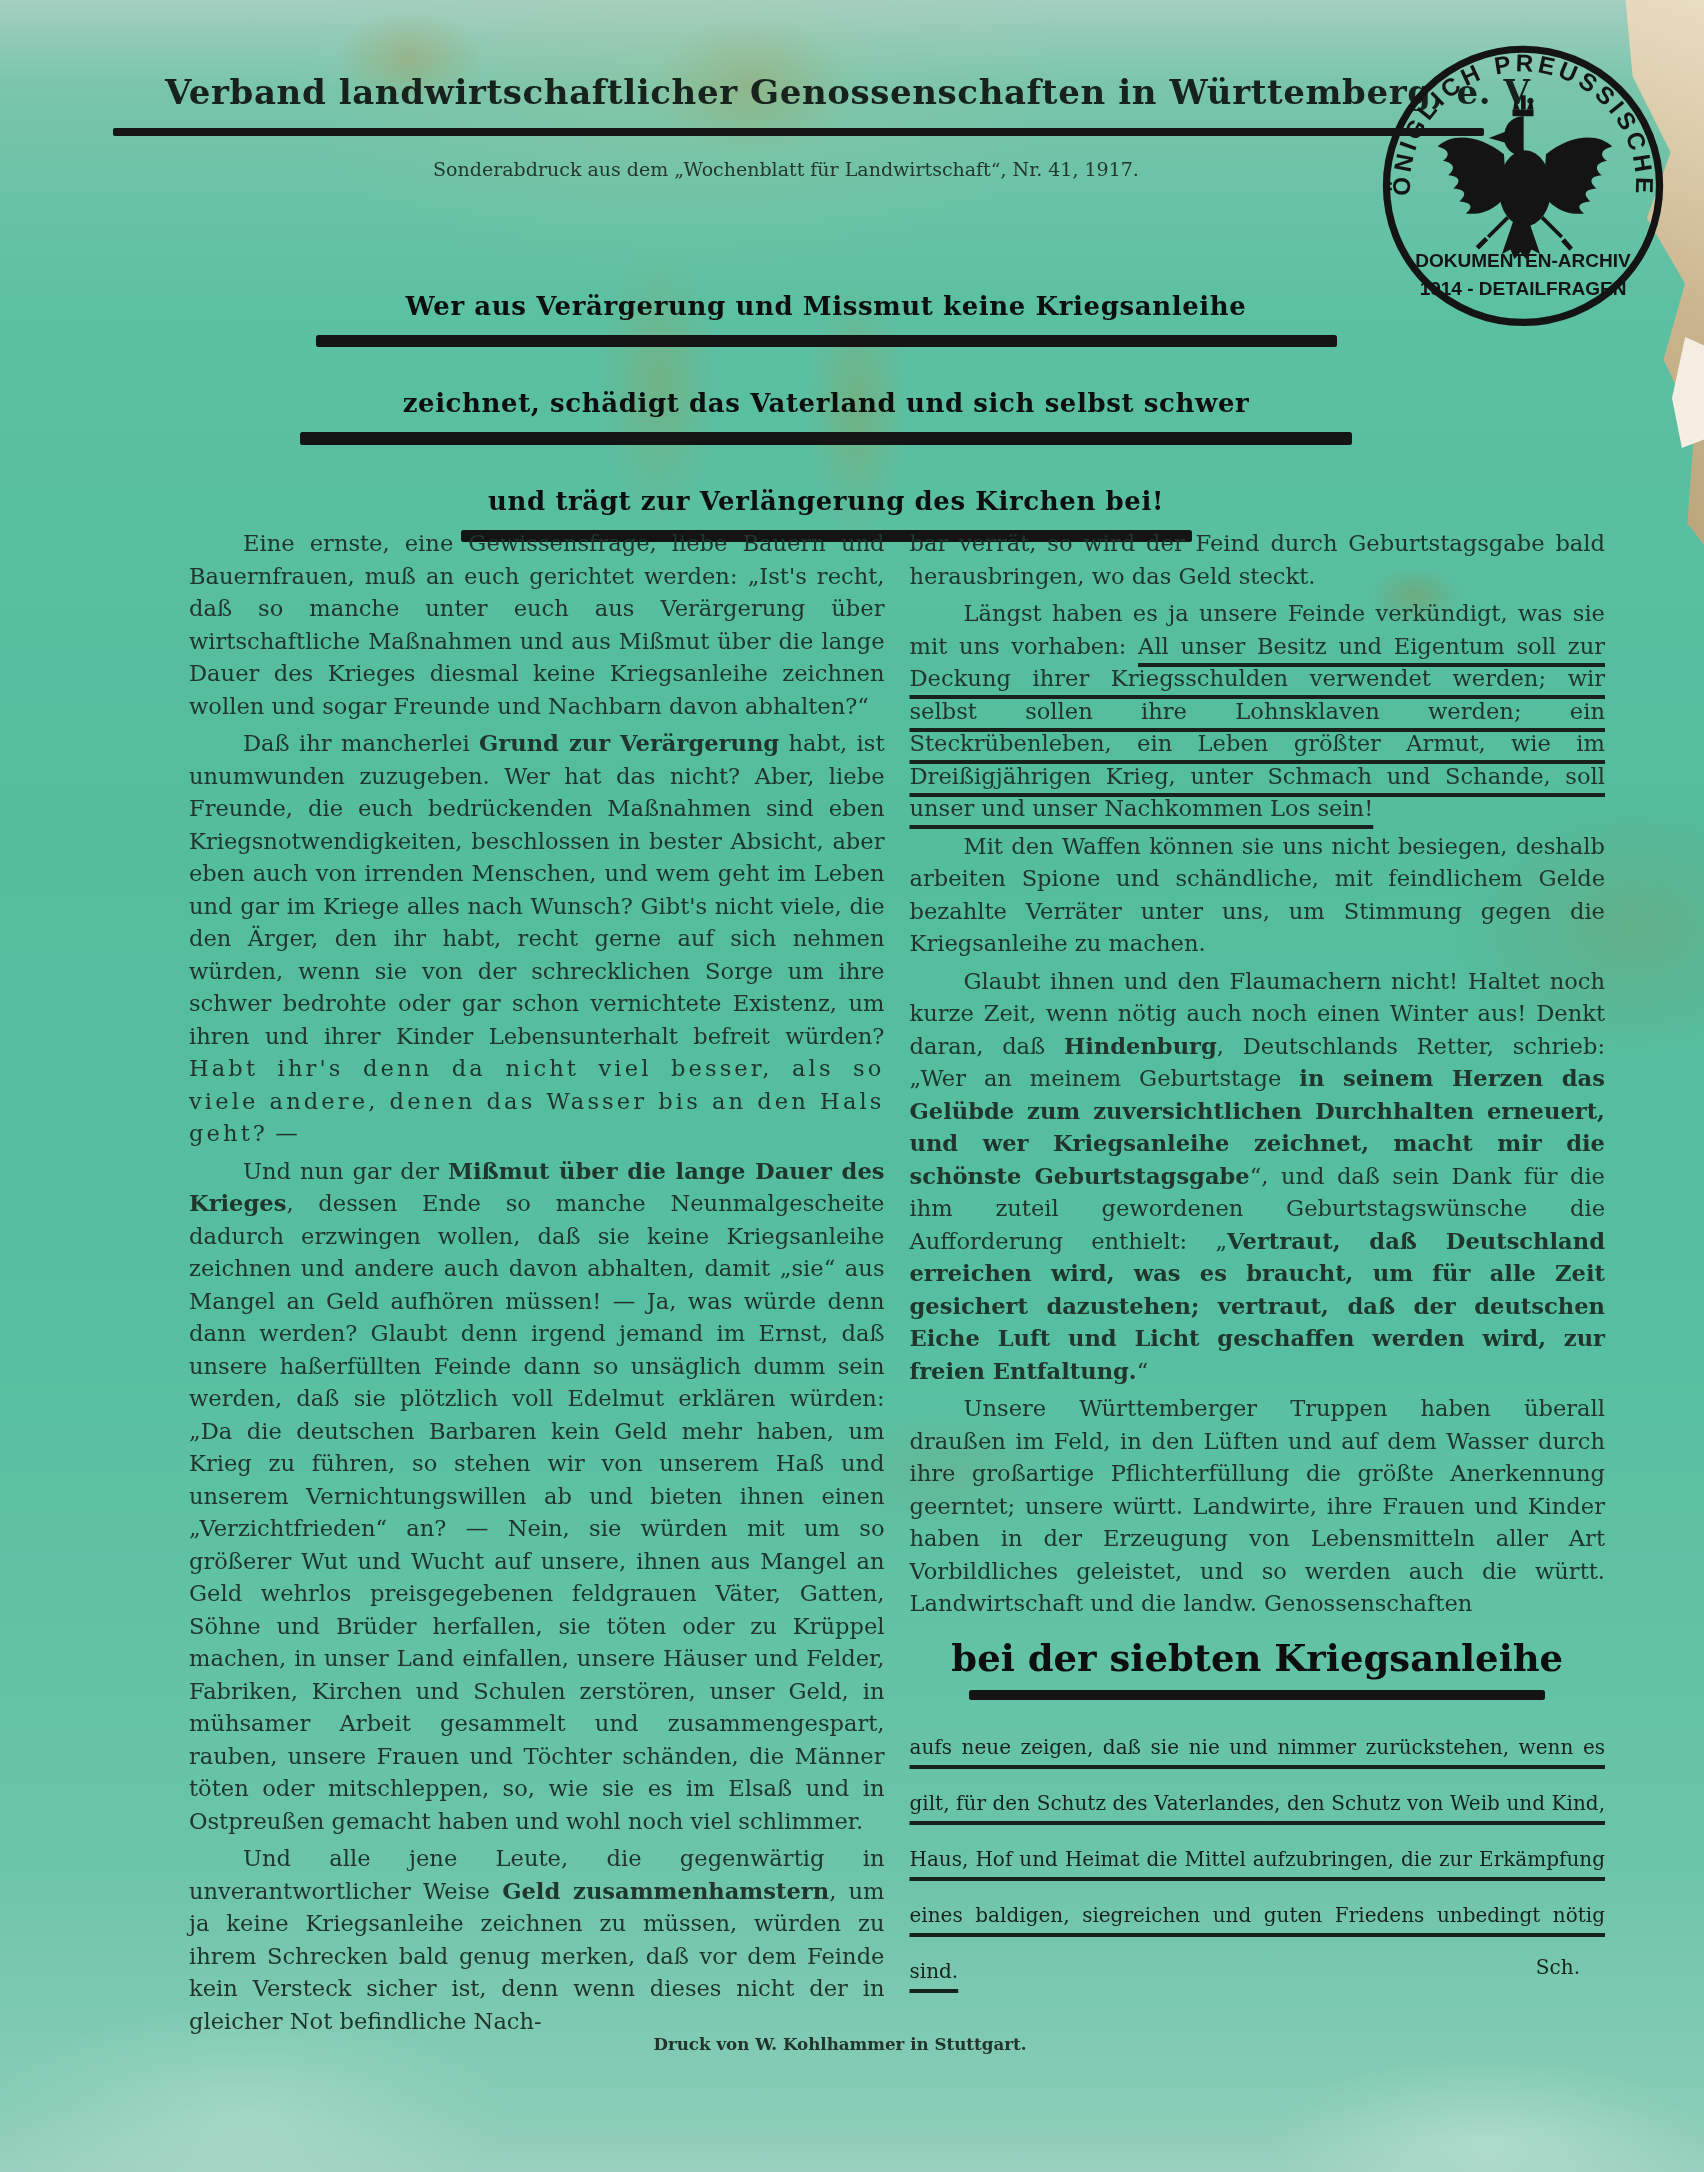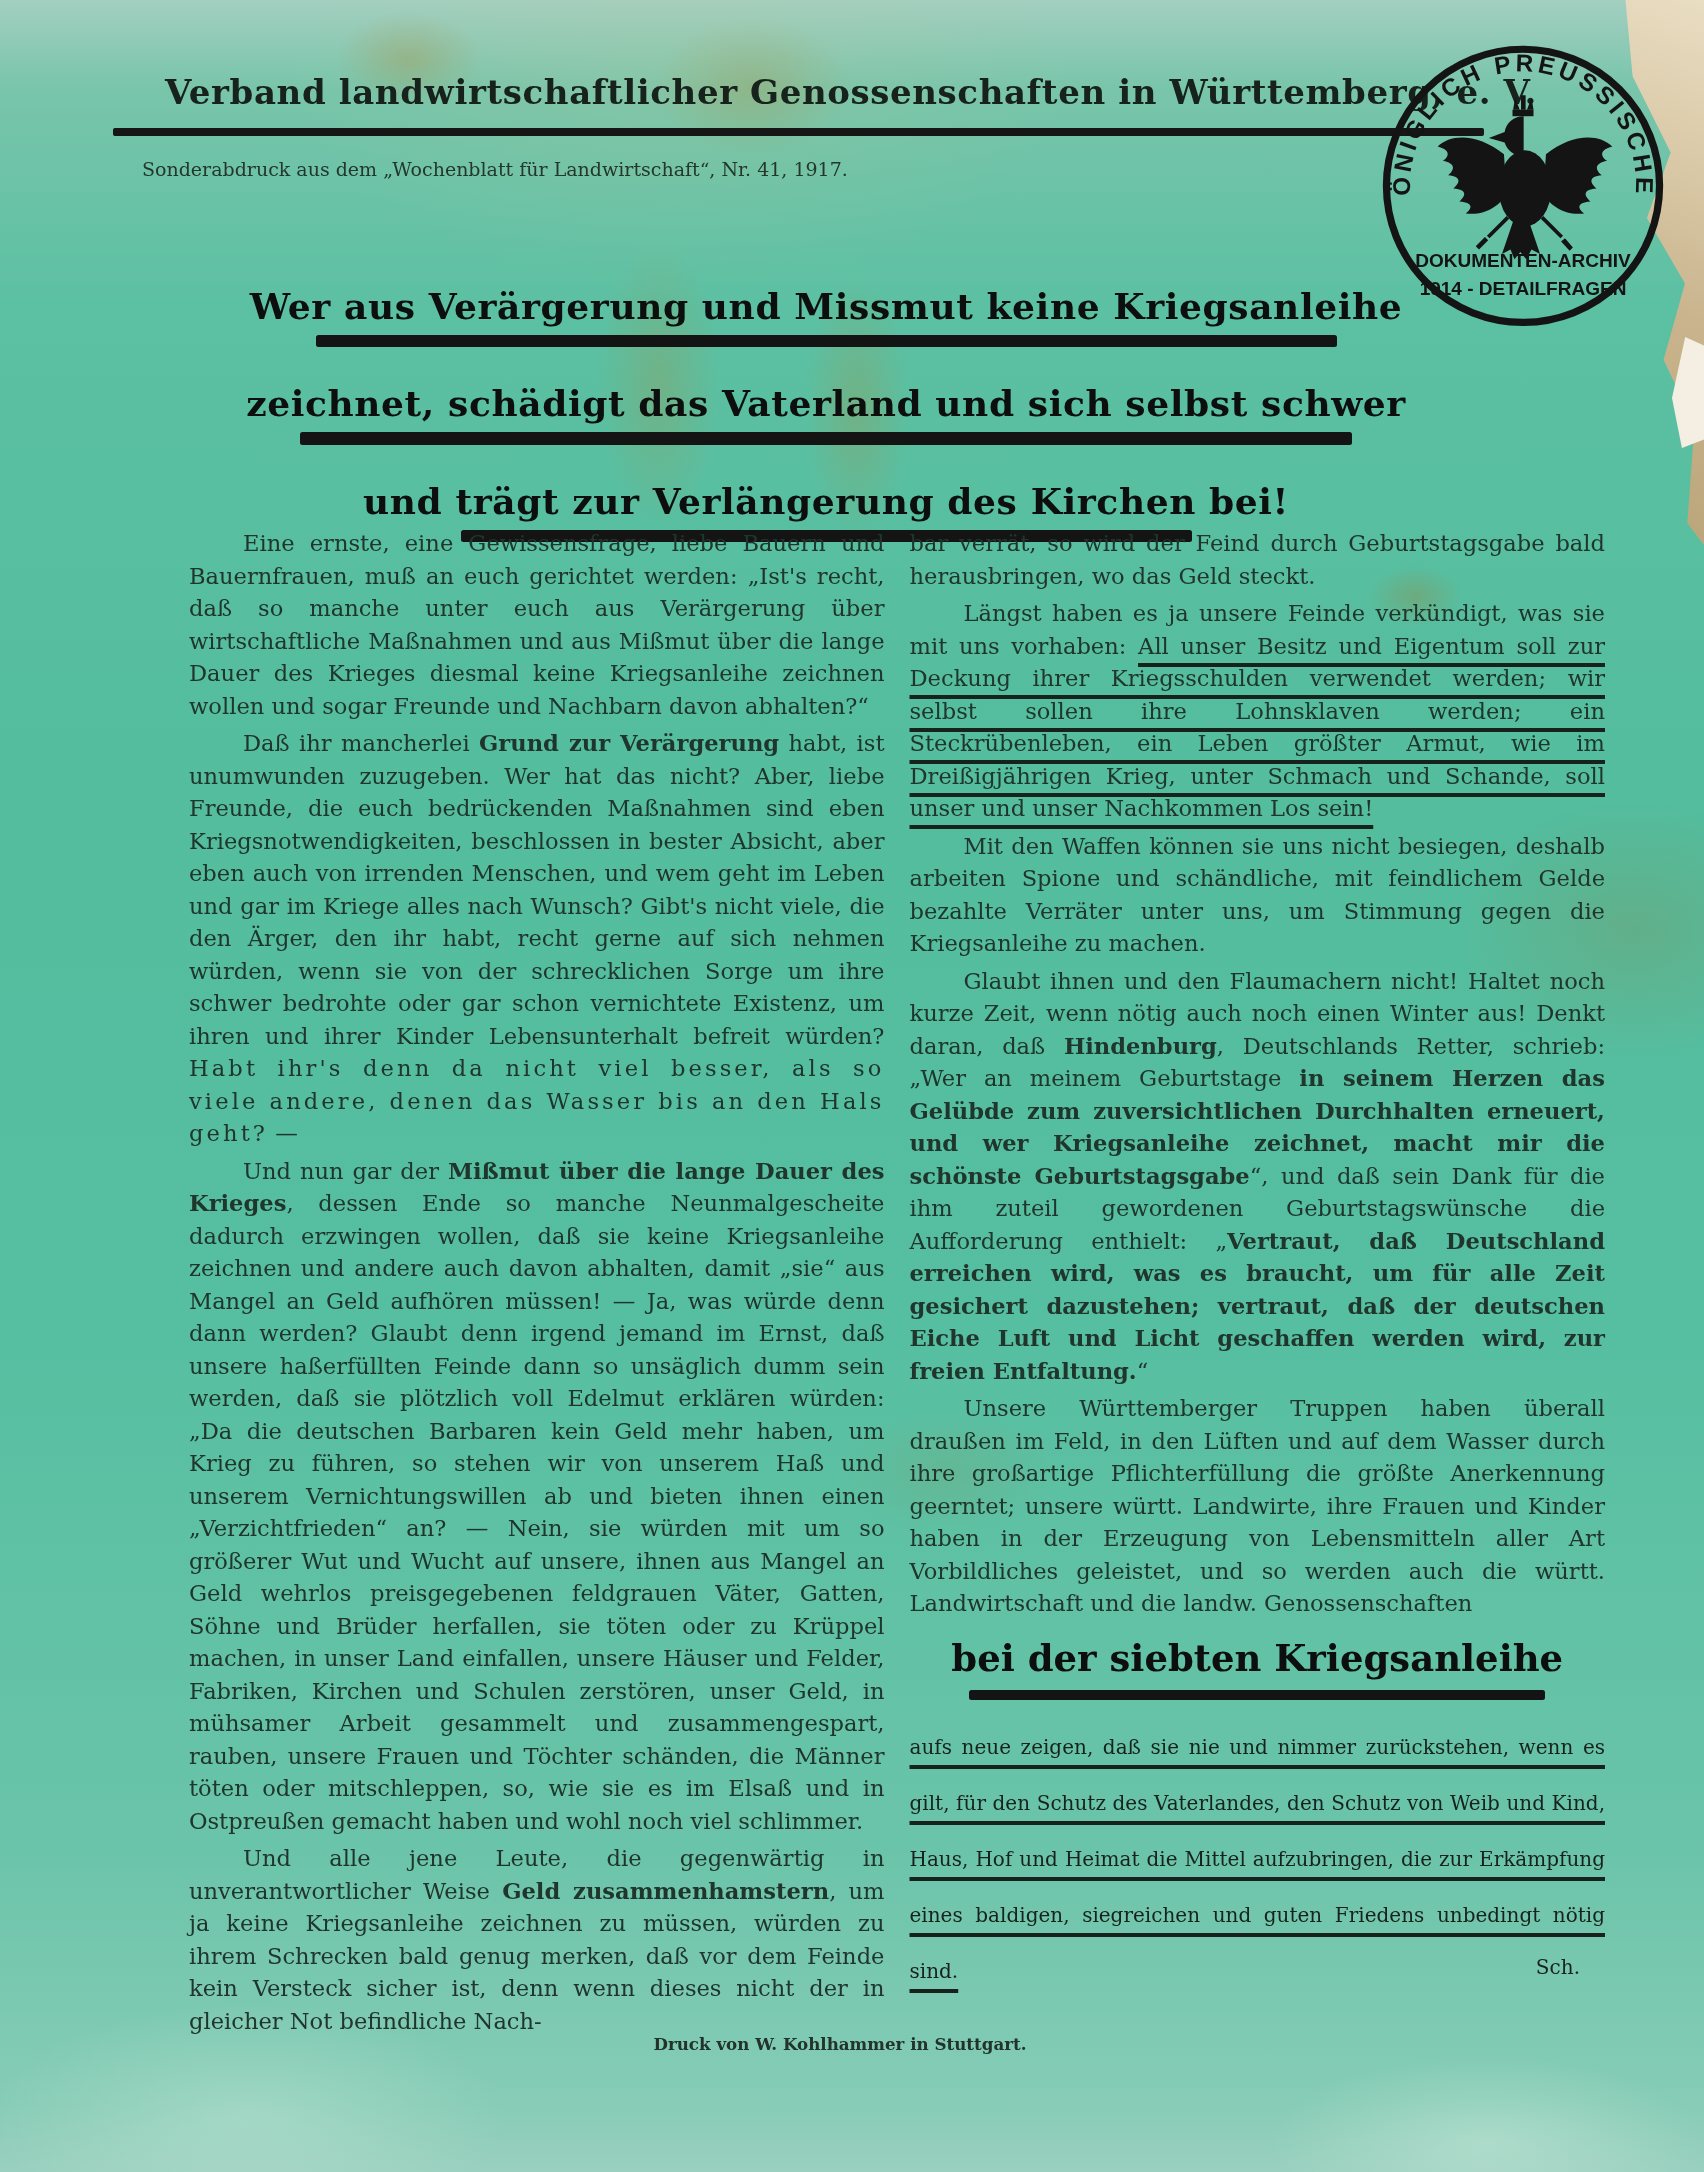--- a/index.html
+++ b/index.html
@@ -26,25 +26,25 @@
     radial-gradient(ellipse 310px 124px at 1486px 2142px, rgba(240,250,240,.30), transparent 70%);}
   .torn-corner{position:absolute;top:0;left:1585px;width:119px;height:545px;
     background:linear-gradient(200deg,#e9ddc2 0%,#d9c8a6 30%,#c9b48d 55%,#b9a479 100%);
     clip-path:polygon(34% 0,100% 0,100% 100%,86% 96%,92% 78%,66% 66%,84% 52%,52% 40%,72% 28%,40% 14%);}
   .torn-white{position:absolute;top:337px;left:1672px;width:33px;height:111px;background:#f4efe2;
     clip-path:polygon(40% 0,100% 8%,100% 92%,30% 100%,0 55%);}
   
   .masthead{position:absolute;top:72px;left:142px;width:1418px;text-align:center;
     font-size:34px;font-weight:bold;letter-spacing:0.6px;color:#17221c;white-space:nowrap;}
   .masthead-rule{position:absolute;top:128px;left:113px;width:1371px;height:8px;background:#161616;border-radius:1.9px;}
-  .subtitle{position:absolute;top:158px;left:142px;width:1288px;text-align:left;
+  .subtitle{position:absolute;top:158px;left:142px;width:1288px;text-align:center;
     font-size:19px;color:#23372d;}
   
   .headline{position:absolute;top:282px;left:210px;width:1232px;text-align:center;color:#0c0f0d;}
-  .headline .hl{font-size:36px;font-weight:bold;line-height:48px;letter-spacing:0.6px;white-space:nowrap;}
+  .headline .hl{font-size:26px;font-weight:bold;line-height:48px;letter-spacing:0.6px;white-space:nowrap;}
   .headline .bar{height:12.4px;background:#141414;border-radius:2.5px;margin:5px auto 0;}
   .bar.b1{width:1021px;}
   .bar.b2{width:1052px;}
   .bar.b3{width:731px;}
   .headline .hl + .bar{margin-top:5px;}
   .headline .bar + .hl{margin-top:32px;}
   
   .columns{position:absolute;top:527px;left:149px;width:1416px;display:flex;gap:25px;margin-left:40px;}
   .col{width:696px;}
   .body-par{font-size:22.6px;line-height:32.5px;text-align:justify;margin:0 0 5px 0;}

